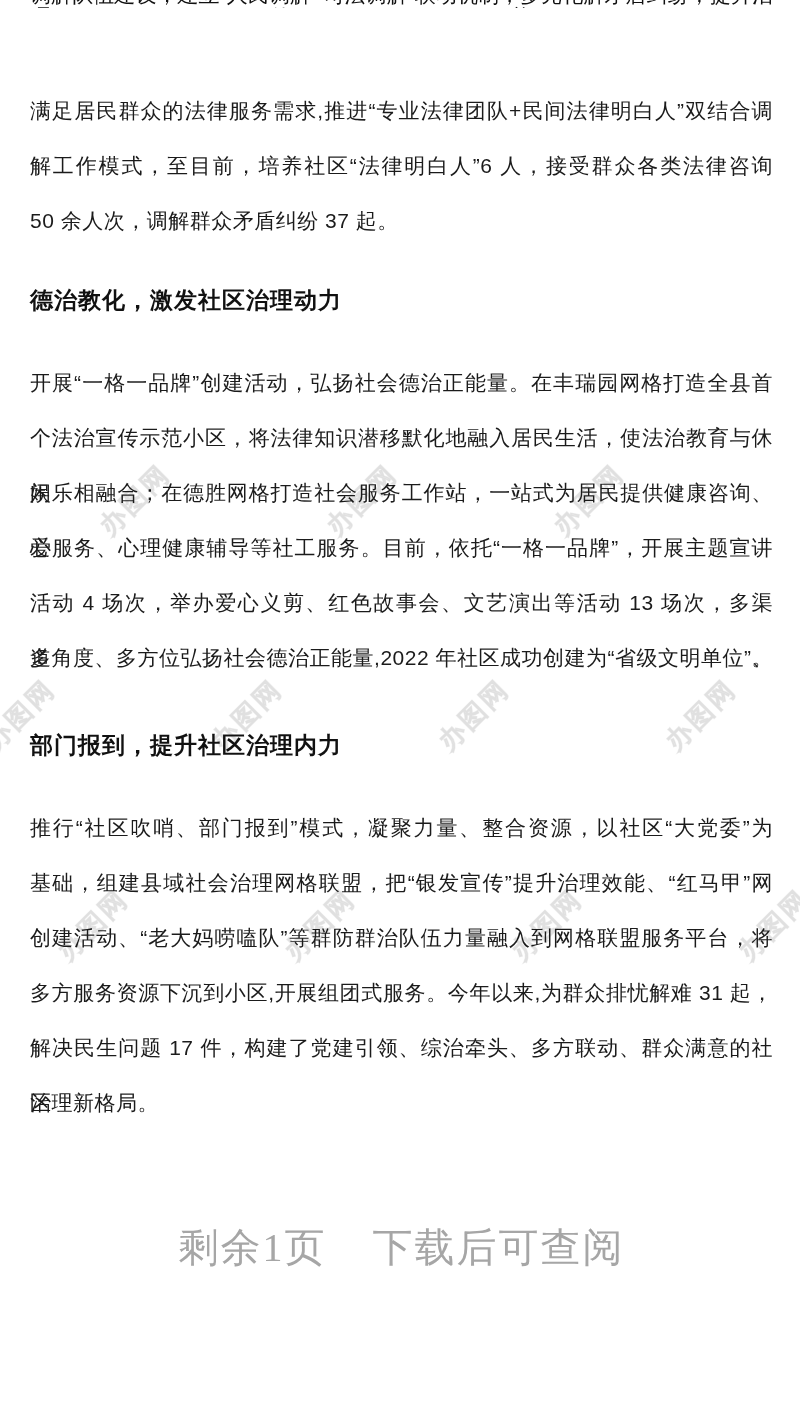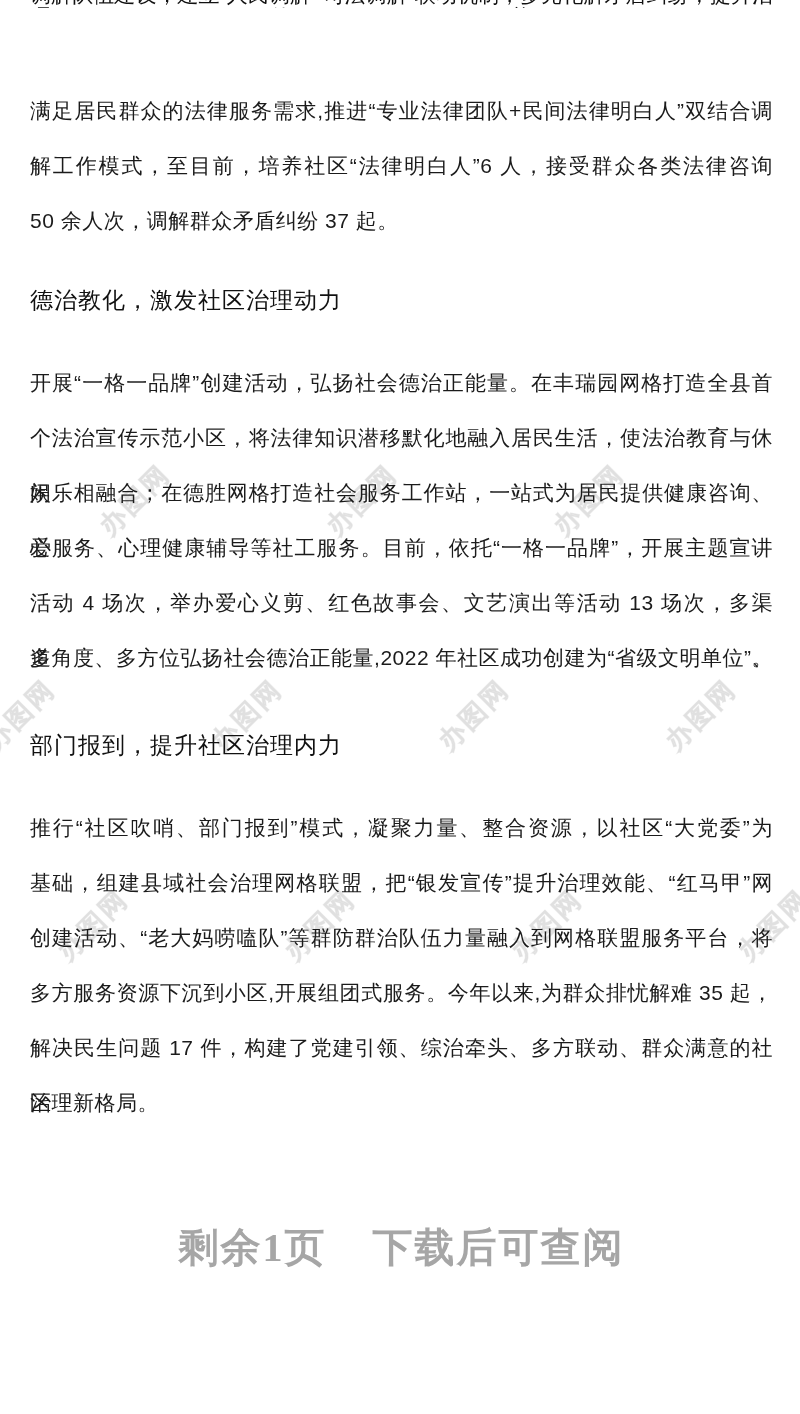--- a/index.html
+++ b/index.html
@@ -30,35 +30,35 @@
     letter-spacing:0.5px;
     white-space:nowrap;
   }
   .line.justify{
     white-space:normal;
     text-align:justify;
     text-align-last:justify;
   }
   .heading{
     height:55px;line-height:55px;
-    font-size:23px;font-weight:400;color:#111;
+    font-size:23px;font-weight:700;color:#111;
     letter-spacing:1px;
   }
   .p1{margin-top:75px;}
   .h1{margin-top:25px;}
   .p2{margin-top:27px;}
   .h2{margin-top:33px;}
   .p3{margin-top:27px;}
   .h3{margin-top:29px;}
   .footer{
     margin-top:94px;
     height:48px;line-height:48px;
     text-align:center;
     font-family:"Liberation Serif","DejaVu Serif",serif;
-    font-weight:700;
+    font-weight:400;
     font-size:40px;
     color:#a6a6a6;
     letter-spacing:2px;
   }
   .footer .footer-right{margin-left:46px;}
   
   .wm{
     position:absolute;
     transform:translate(-50%,-50%) rotate(-45deg);
     font-size:26px;font-weight:700;
@@ -110,21 +110,21 @@
       <div class="line justify">活动 4 场次，举办爱心义剪、红色故事会、文艺演出等活动 13 场次，多渠道、</div>
       <div class="line justify">多角度、多方位弘扬社会德治正能量,2022 年社区成功创建为“省级文明单位”。</div>
     </div>
 
     <div class="heading h2">部门报到，提升社区治理内力</div>
 
     <div class="para p3">
       <div class="line justify">推行“社区吹哨、部门报到”模式，凝聚力量、整合资源，以社区“大党委”为</div>
       <div class="line justify">基础，组建县域社会治理网格联盟，把“银发宣传”提升治理效能、“红马甲”网</div>
       <div class="line justify">创建活动、“老大妈唠嗑队”等群防群治队伍力量融入到网格联盟服务平台，将</div>
-      <div class="line justify">多方服务资源下沉到小区,开展组团式服务。今年以来,为群众排忧解难 35 起，</div>
+      <div class="line justify">多方服务资源下沉到小区,开展组团式服务。今年以来,为群众排忧解难 31 起，</div>
       <div class="line justify">解决民生问题 17 件，构建了党建引领、综治牵头、多方联动、群众满意的社区</div>
       <div class="line">治理新格局。</div>
     </div>
 
 
     <div class="footer">
       <span class="footer-left">剩余1页</span><span class="footer-right">下载后可查阅</span>
     </div>
 
   </div>

